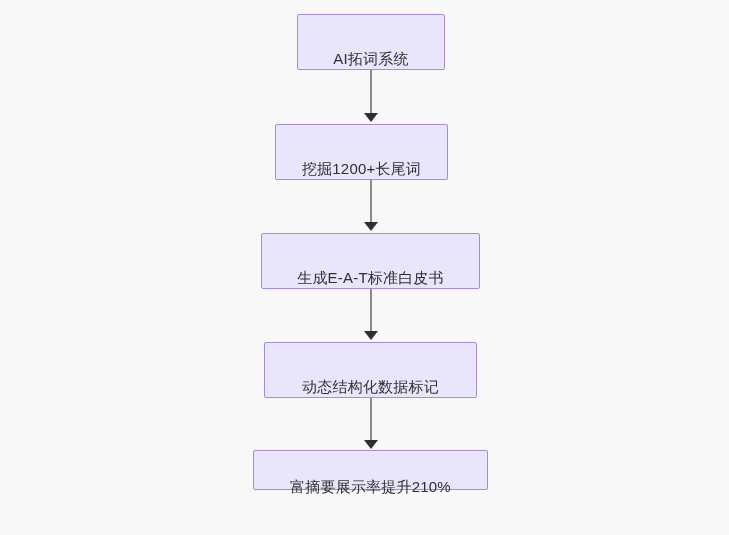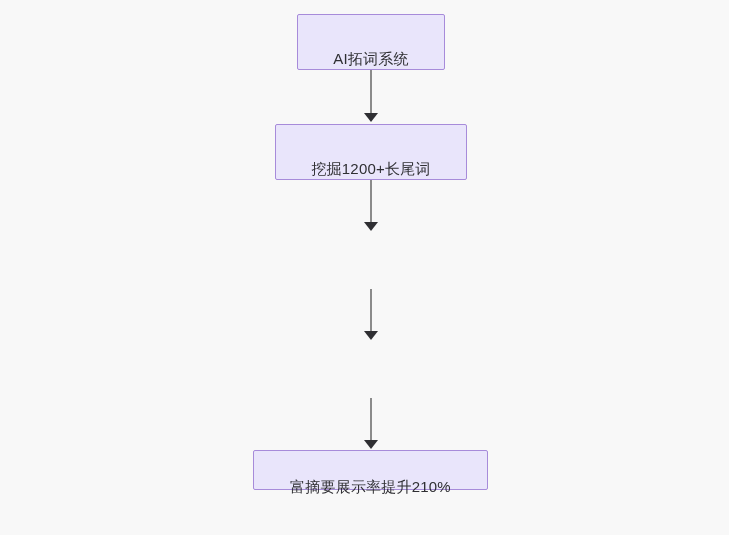--- a/index.html
+++ b/index.html
@@ -39,21 +39,21 @@
   }
 
   .node-label {
     display: block;
     text-align: center;
     margin-top: 33px;
   }
 
   
   .node-1 { left: 297px; top: 14px;  width: 148px; height: 56px; }
-  .node-2 { left: 275px; top: 124px; width: 192px; height: 56px; }
+  .node-2 { left: 275px; top: 124px; width: 173px; height: 56px; }
   .node-3 { left: 261px; top: 233px; width: 219px; height: 56px; }
   .node-4 { left: 264px; top: 342px; width: 213px; height: 56px; }
   .node-5 { left: 253px; top: 450px; width: 235px; height: 40px; }
 
   
   .flow-edge {
     position: absolute;
     left: 370px;
     width: 2px;
     background: #8b8b8b;
@@ -89,24 +89,30 @@
   <div class="flow-edge edge-1"></div>
   <div class="flow-arrow arrow-1"></div>
 
   <div class="flow-node node-2">
     <span class="node-label">挖掘1200+长尾词</span>
   </div>
 
   <div class="flow-edge edge-2"></div>
   <div class="flow-arrow arrow-2"></div>
 
+  <div class="flow-node node-3">
+    <span class="node-label">生成E-A-T标准白皮书</span>
+  </div>
 
   <div class="flow-edge edge-3"></div>
   <div class="flow-arrow arrow-3"></div>
 
+  <div class="flow-node node-4">
+    <span class="node-label">动态结构化数据标记</span>
+  </div>
 
   <div class="flow-edge edge-4"></div>
   <div class="flow-arrow arrow-4"></div>
 
   <div class="flow-node node-5">
     <span class="node-label">富摘要展示率提升210%</span>
   </div>
 
 </div>
 

